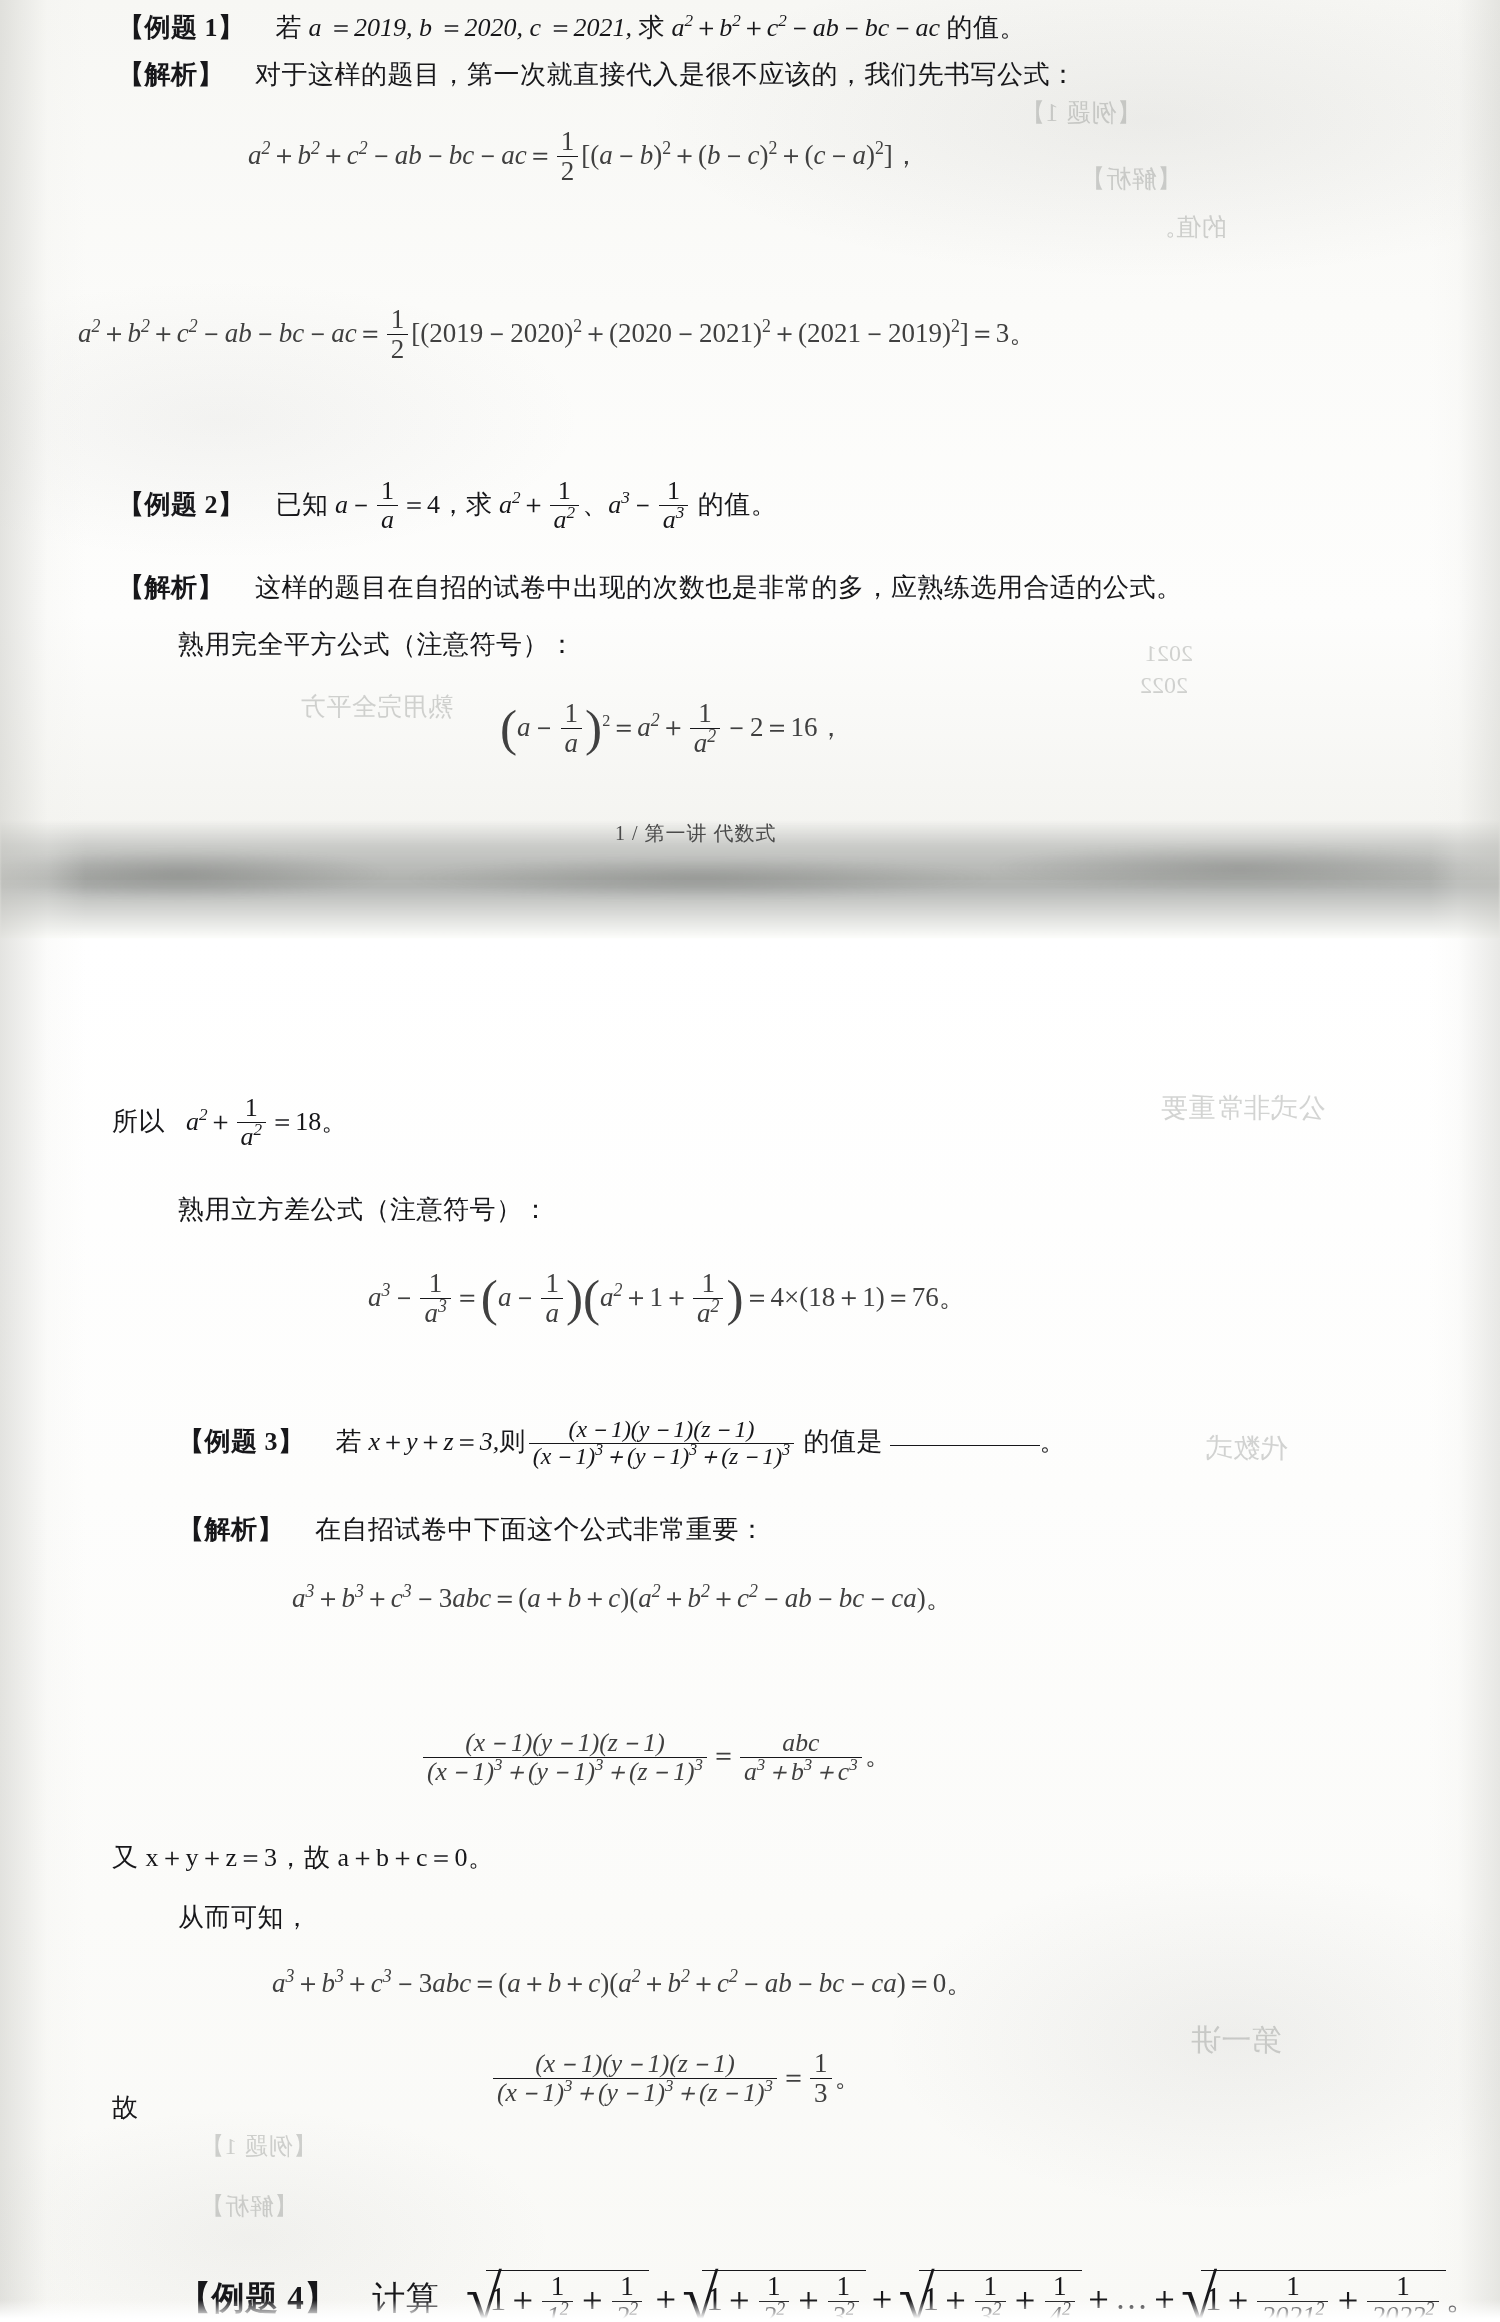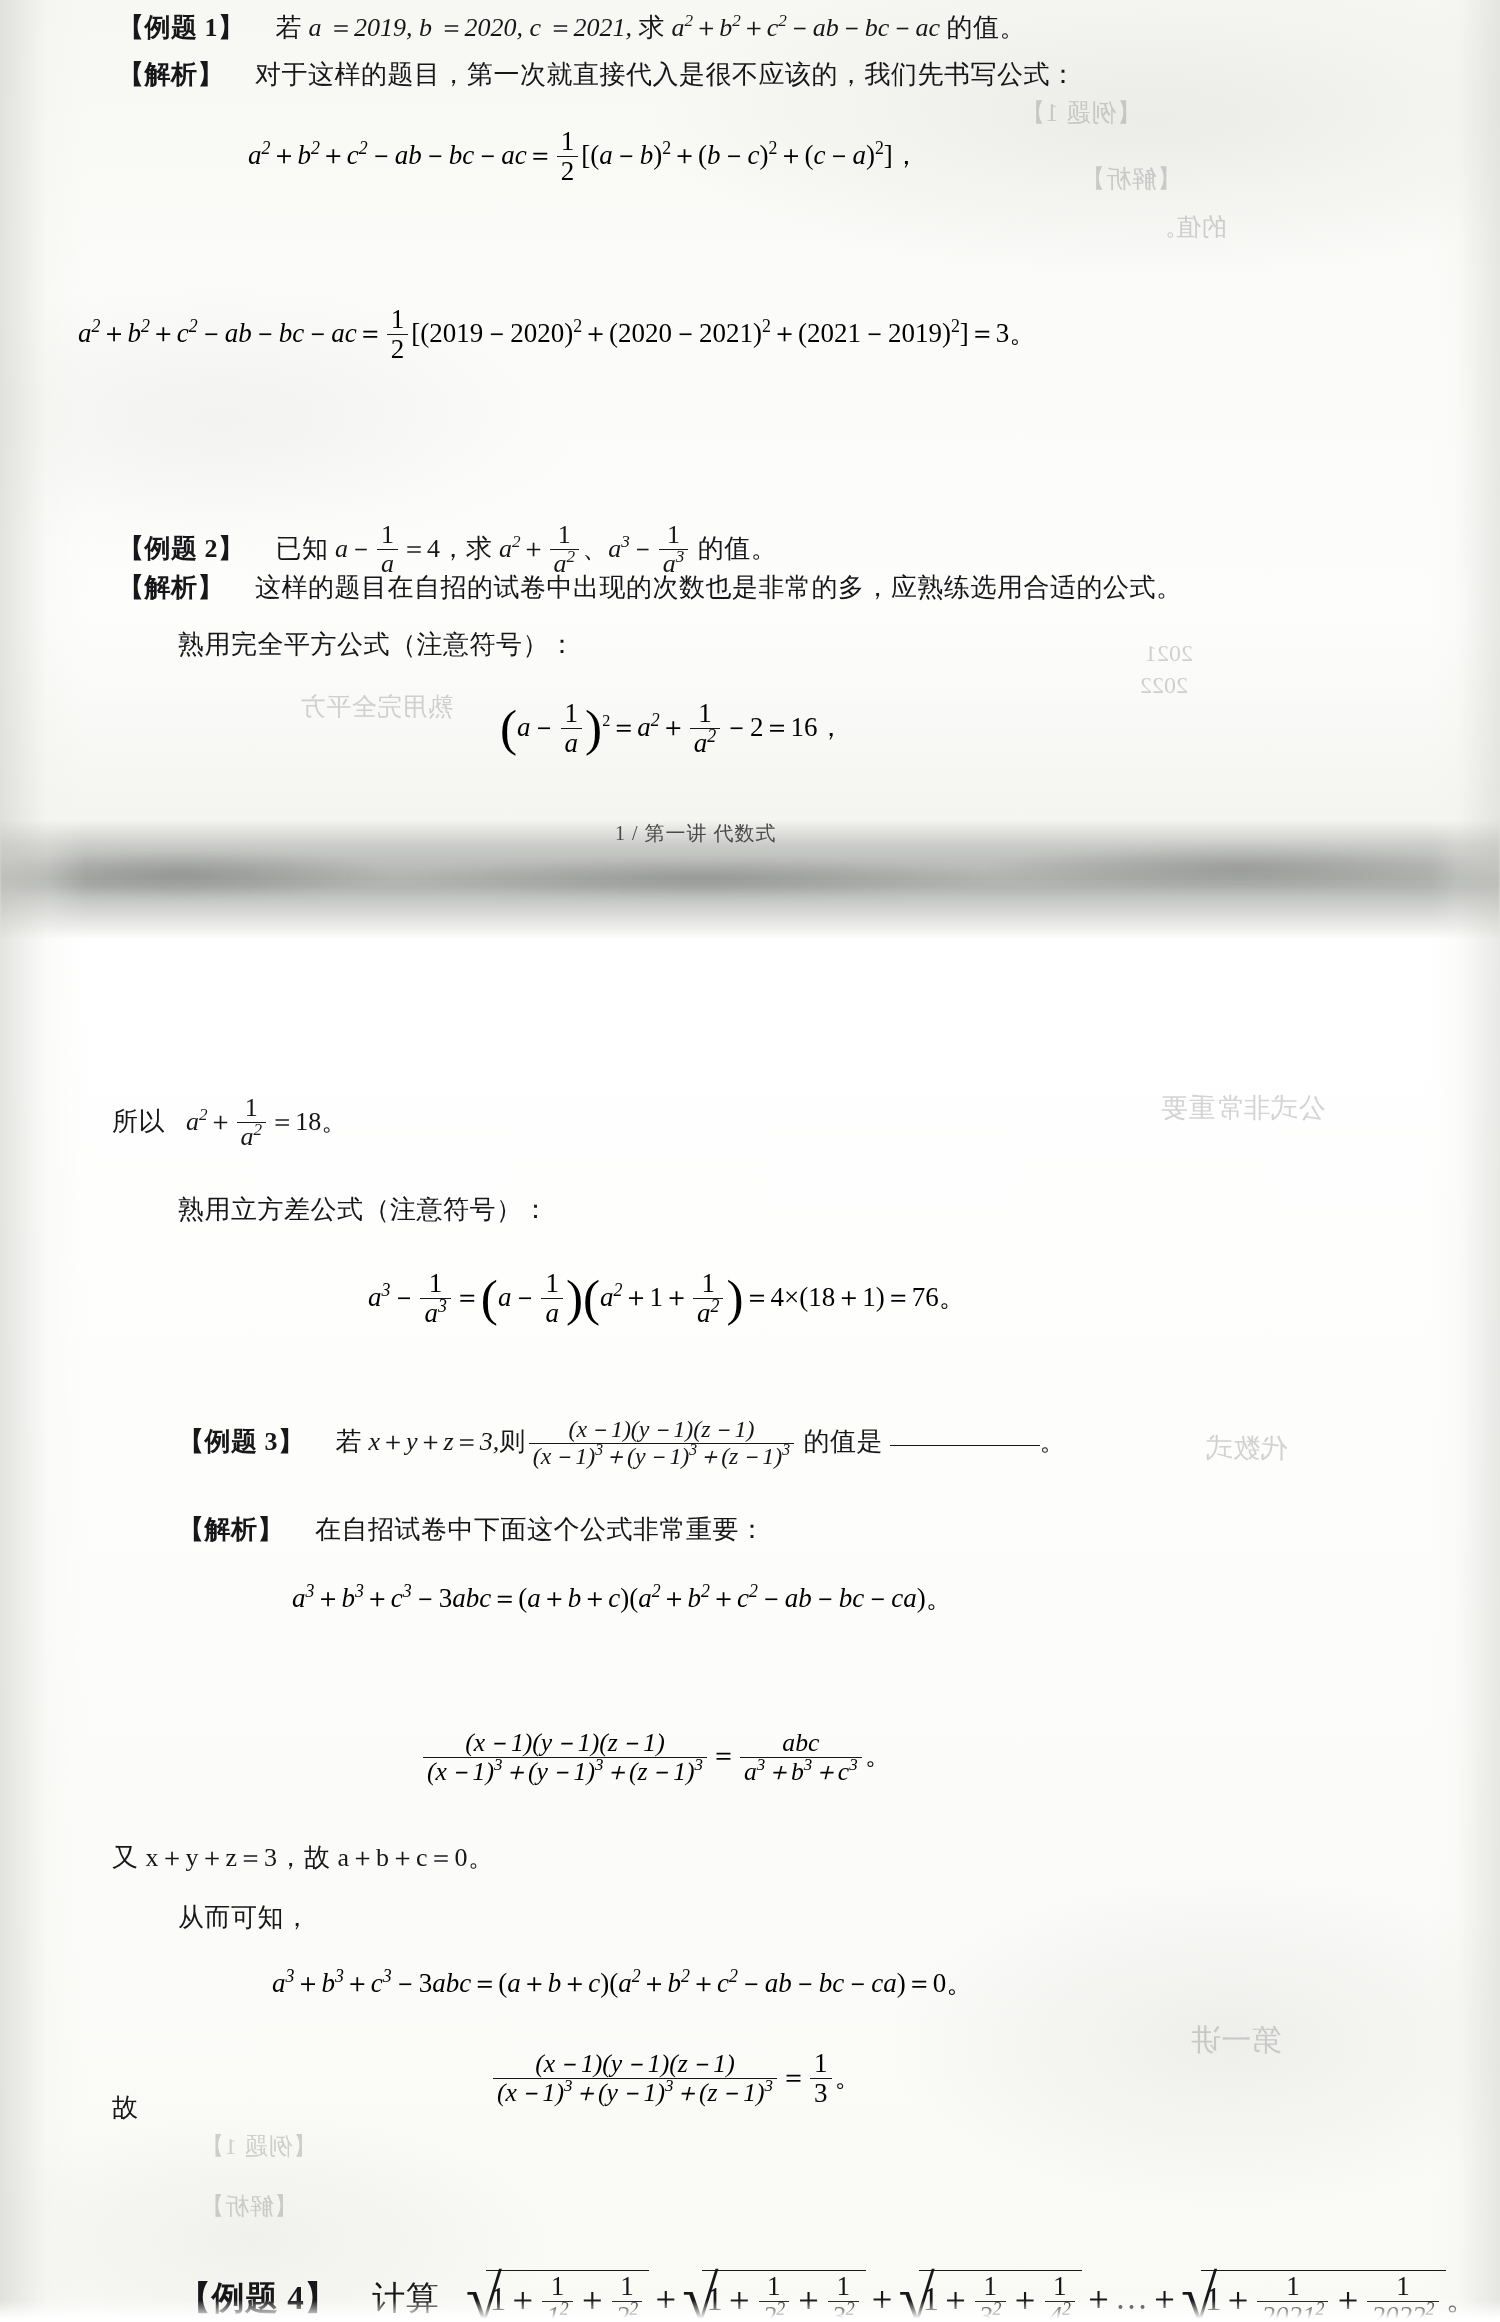--- a/index.html
+++ b/index.html
@@ -101,21 +101,21 @@
     color: #17171a;
   }
   .cjk { font-family: "Liberation Serif", serif; letter-spacing: 0.5px; }
   .lbl { font-weight: bold; }
   .mth { font-family: "Liberation Serif", serif; font-style: italic; }
   .rm  { font-style: normal; }
   .disp {
     position: absolute;
     white-space: nowrap;
     font-size: 27px;
-    color: #000000;
+    color: #404040;
   }
 
   
   .frac {
     display: inline-block;
     vertical-align: middle;
     text-align: center;
     line-height: 1.08;
     margin: 0 3px;
     position: relative;
@@ -228,21 +228,21 @@
 
   <div class="disp" style="left:248px; top:128px;">
     <span class="mth">a<sup>2</sup><span class="rm">＋</span>b<sup>2</sup><span class="rm">＋</span>c<sup>2</sup><span class="rm">－</span>ab<span class="rm">－</span>bc<span class="rm">－</span>ac<span class="rm">＝</span></span><span class="frac rm"><span class="num">1</span><span class="den">2</span></span><span class="mth"><span class="rm">[(</span>a<span class="rm">－</span>b<span class="rm">)<sup>2</sup>＋(</span>b<span class="rm">－</span>c<span class="rm">)<sup>2</sup>＋(</span>c<span class="rm">－</span>a<span class="rm">)<sup>2</sup>]，</span></span>
   </div>
 
 
   <div class="disp" style="left:78px; top:306px;">
     <span class="mth">a<sup>2</sup><span class="rm">＋</span>b<sup>2</sup><span class="rm">＋</span>c<sup>2</sup><span class="rm">－</span>ab<span class="rm">－</span>bc<span class="rm">－</span>ac<span class="rm">＝</span></span><span class="frac rm"><span class="num">1</span><span class="den">2</span></span><span class="rm">[(2019－2020)<sup>2</sup>＋(2020－2021)<sup>2</sup>＋(2021－2019)<sup>2</sup>]＝3。</span>
   </div>
 
-  <div class="line" style="left:118px; top:478px;margin-top:44px;">
+  <div class="line" style="left:118px; top:478px;">
     <span class="cjk lbl">【例题 2】</span>
     <span style="display:inline-block;width:18px"></span>
     <span class="cjk">已知</span>
     <span class="mth"> a<span class="rm">－</span></span><span class="frac rm"><span class="num">1</span><span class="den"><span class="mth">a</span></span></span><span class="rm">＝4，</span><span class="cjk">求</span>
     <span class="mth"> a<sup>2</sup><span class="rm">＋</span></span><span class="frac rm"><span class="num">1</span><span class="den"><span class="mth">a<sup>2</sup></span></span></span><span class="rm">、</span><span class="mth">a<sup>3</sup><span class="rm">－</span></span><span class="frac rm"><span class="num">1</span><span class="den"><span class="mth">a<sup>3</sup></span></span></span>
     <span class="cjk">的值。</span>
   </div>
 
   <div class="line" style="left:118px; top:568px;">
     <span class="cjk lbl">【解析】</span>

